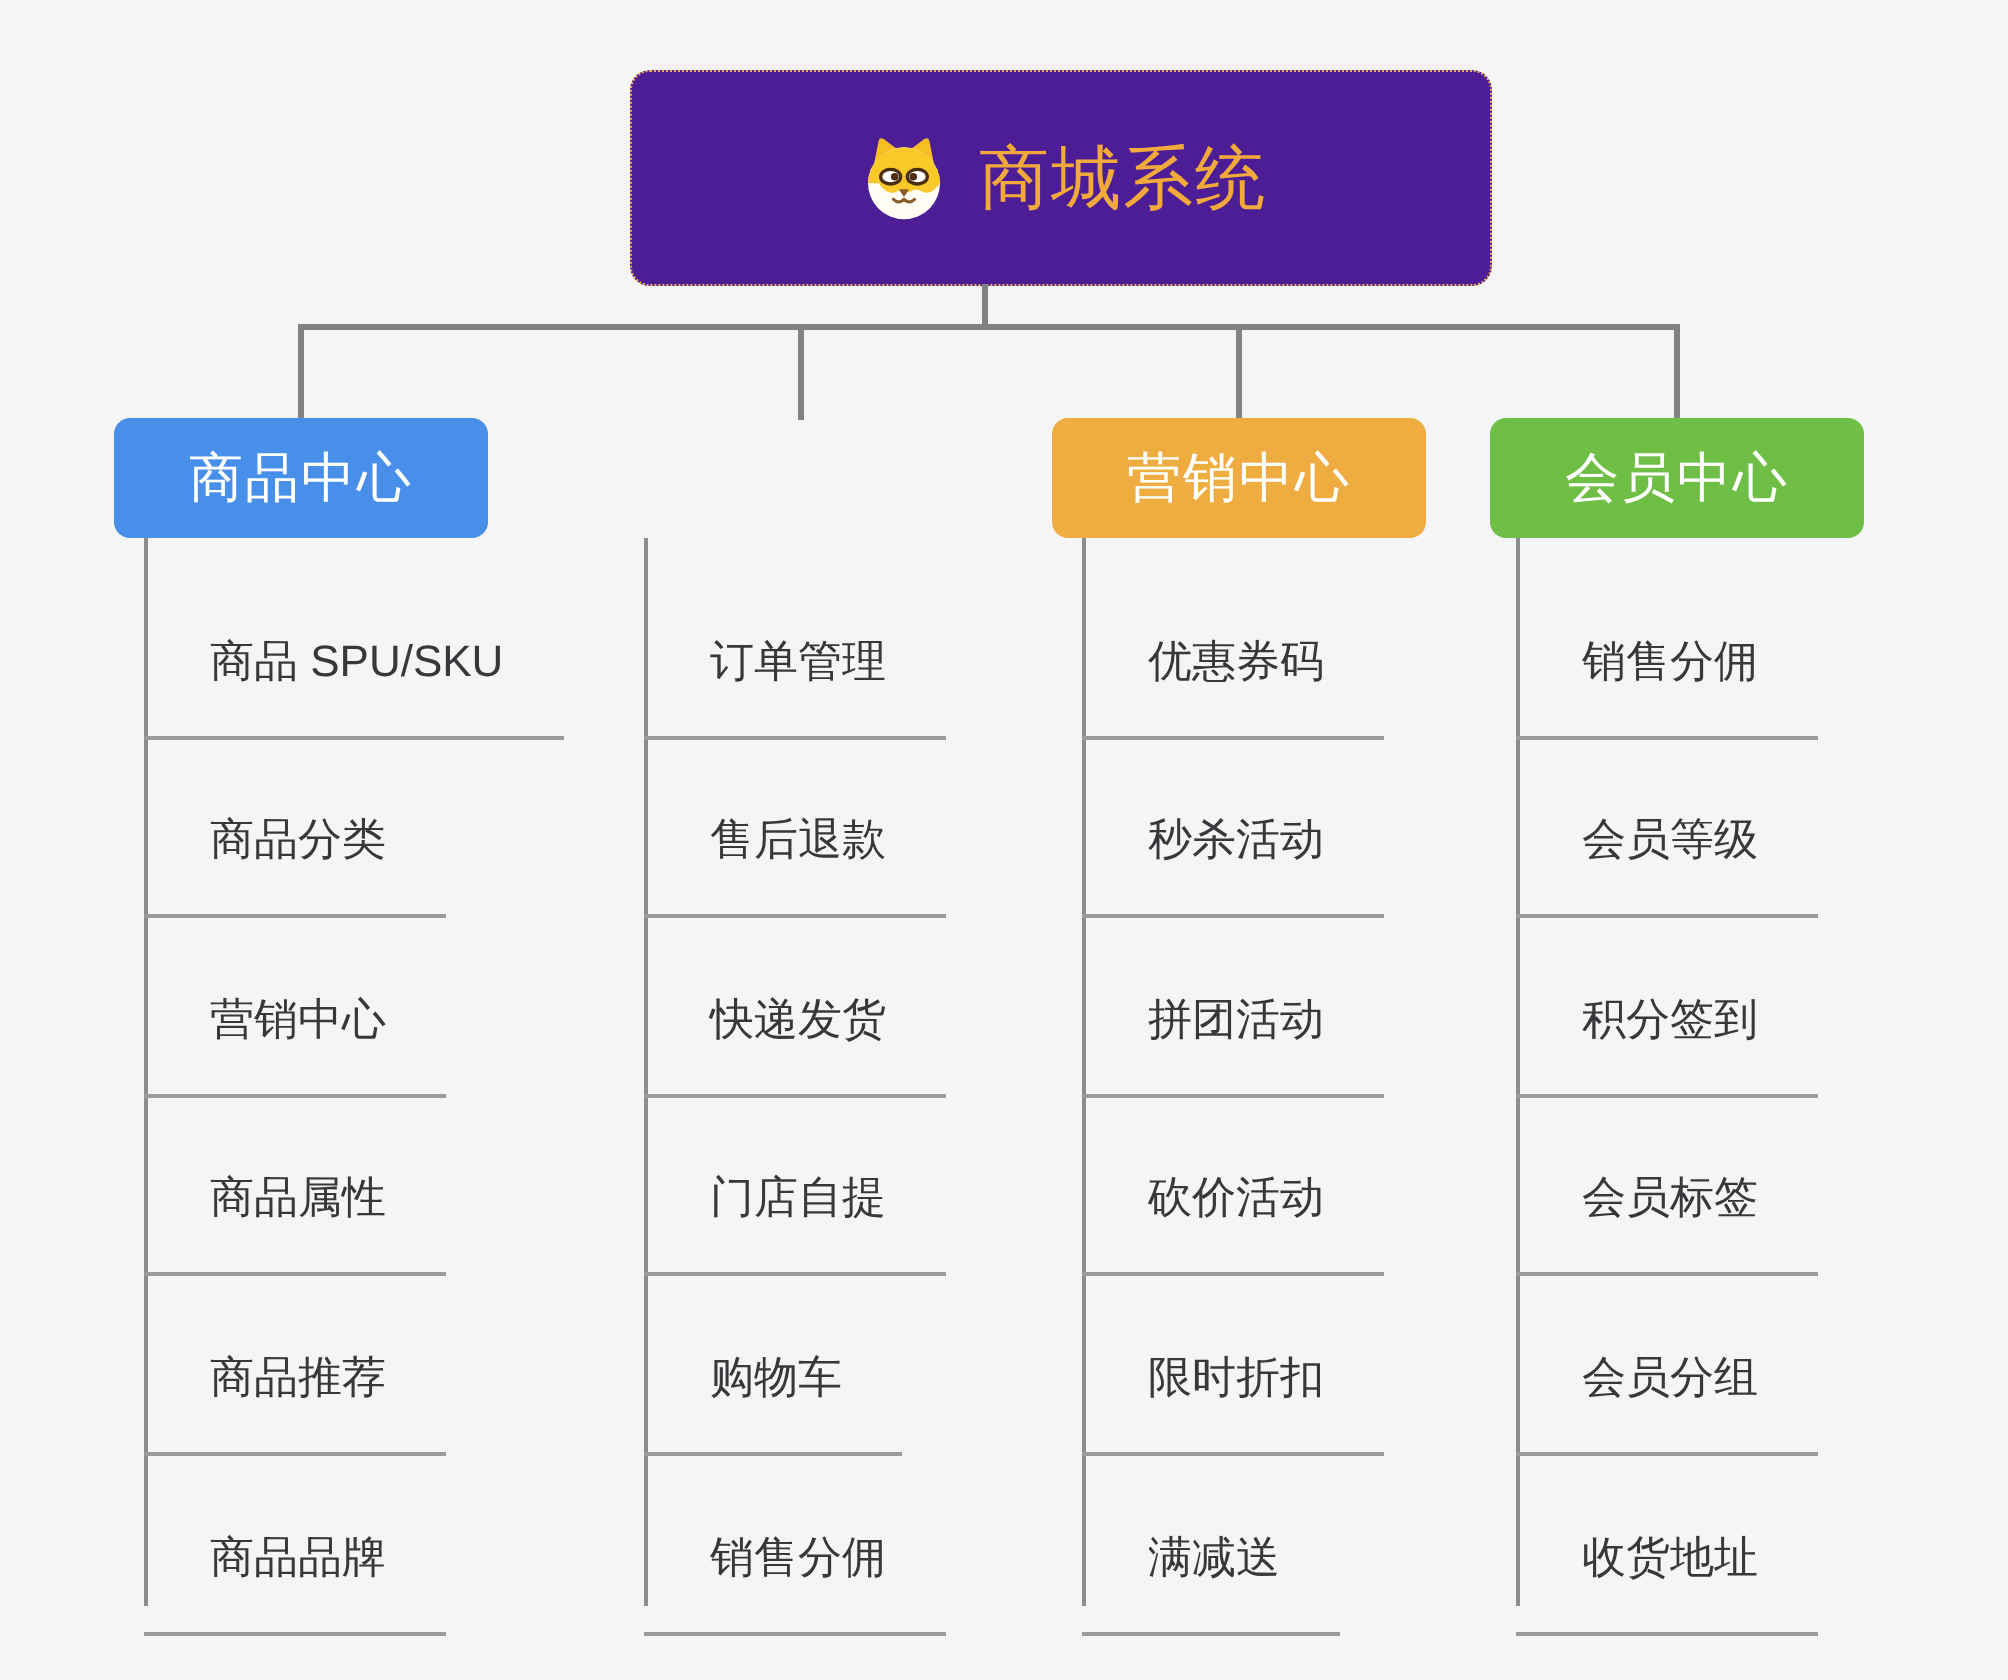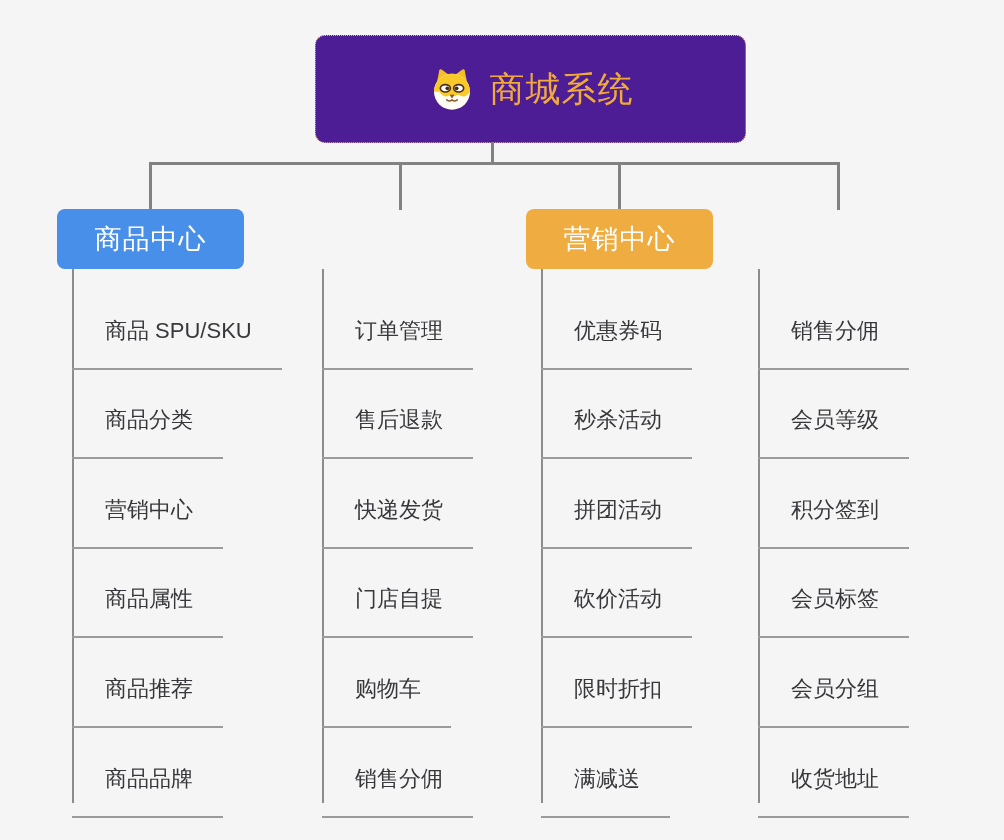--- a/index.html
+++ b/index.html
@@ -83,20 +83,23 @@
   <div class="line drop d1"></div>
   <div class="line drop d2"></div>
   <div class="line drop d3"></div>
 
   <div class="branch-header bh0" style="background: rgb(71, 143, 232);">
       <span>商品中心</span>
     </div>
   <div class="branch-header bh2" style="background: rgb(239, 172, 64);">
       <span>营销中心</span>
     </div>
+  <div class="branch-header bh3" style="background: rgb(111, 190, 69);">
+      <span>会员中心</span>
+    </div>
 
   <div class="branch-line bl0"></div>
   <div class="branch-line bl1"></div>
   <div class="branch-line bl2"></div>
   <div class="branch-line bl3"></div>
 
   <div class="item-col ic0">
     <div class="sub-item">商品 SPU/SKU</div>
     <div class="sub-item">商品分类</div>
     <div class="sub-item">营销中心</div>

